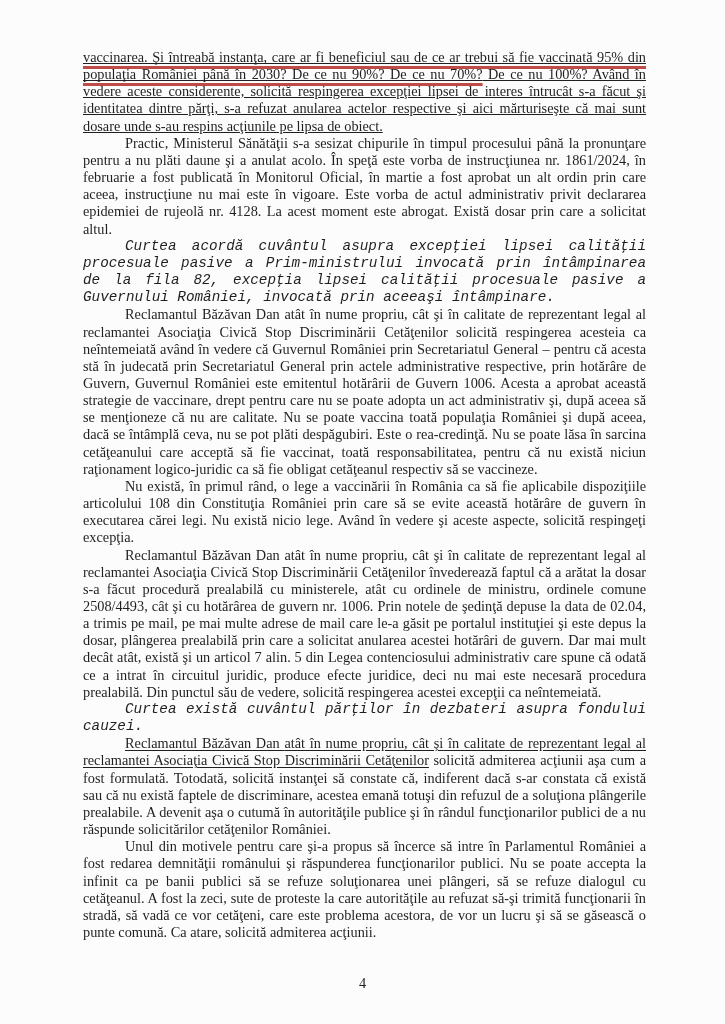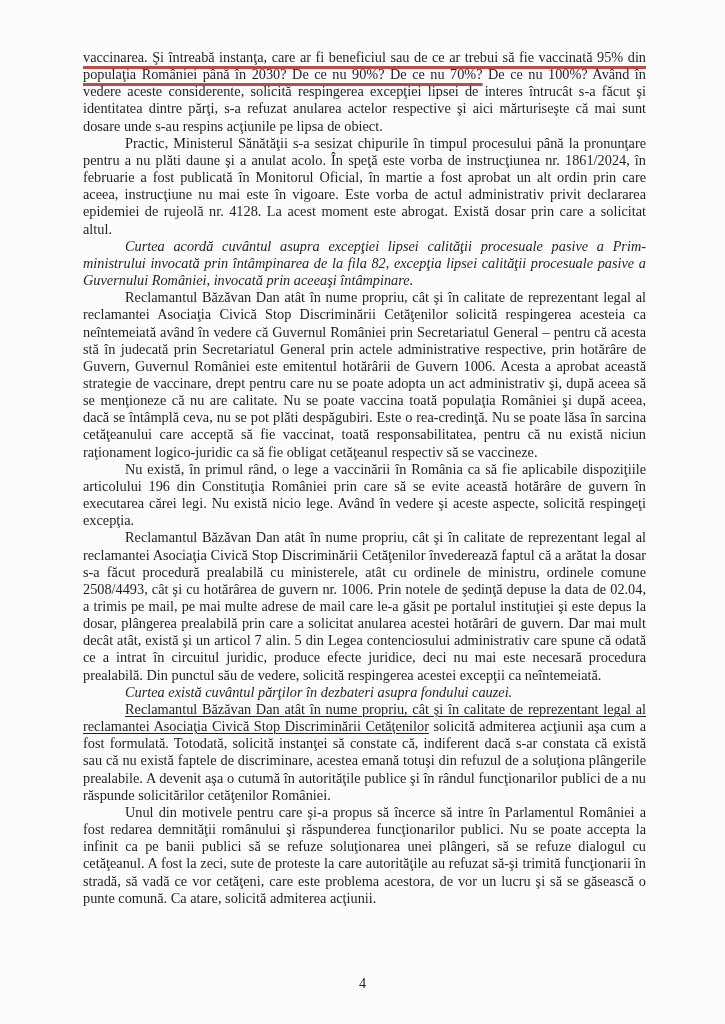--- a/index.html
+++ b/index.html
@@ -12,22 +12,22 @@
     box-sizing: border-box;
     background: var(--paper);
     padding: 49px 79px 0 83px;
     font-family: "Liberation Serif", "DejaVu Serif", serif;
     font-size: 14.3px;
     line-height: 17.15px;
     color: var(--ink);
     overflow: hidden;
   }
   .para { margin: 0; text-align: justify; text-indent: 42px; }
-  .para.first { text-indent: 0; }
-  .italic-para { font-style: italic; }
+  .para.first { text-indent: 0; text-decoration: underline; }
+  .italic-para { font-style: italic; font-family: Liberation Mono, monospace; }
   .em { }
   .ul {
     text-decoration: underline;
     text-decoration-thickness: 1px;
     text-underline-offset: 2px;
   }
   .red-ul {
     text-decoration: underline;
     text-decoration-color: var(--red-underline);
     text-decoration-thickness: 2.5px;
@@ -49,21 +49,21 @@
 <main class="page">
 
   <p class="para first"><span class="red-ul">vaccinarea. Şi întreabă instanţa, care ar fi beneficiul sau de ce ar trebui să fie vaccinată 95% din populaţia României până în 2030? De ce nu 90%? De ce nu 70%?</span><span> De ce nu 100%? Având în vedere aceste considerente, solicită respingerea excepţiei lipsei de interes întrucât s-a făcut şi identitatea dintre părţi, s-a refuzat anularea actelor respective şi aici mărturiseşte că mai sunt dosare unde s-au respins acţiunile pe lipsa de obiect.</span></p>
 
   <p class="para"><span>Practic, Ministerul Sănătăţii s-a sesizat chipurile în timpul procesului până la pronunţare pentru a nu plăti daune şi a anulat acolo. În speţă este vorba de instrucţiunea nr. 1861/2024, în februarie a fost publicată în Monitorul Oficial, în martie a fost aprobat un alt ordin prin care aceea, instrucţiune nu mai este în vigoare. Este vorba de actul administrativ privit declararea epidemiei de rujeolă nr. 4128. La acest moment este abrogat. Există dosar prin care a solicitat altul.</span></p>
 
   <p class="para italic-para"><span>Curtea acordă cuvântul asupra excepţiei lipsei calităţii procesuale pasive a Prim-ministrului invocată prin întâmpinarea de la fila 82, excepţia lipsei calităţii procesuale pasive a Guvernului României, invocată prin aceeaşi întâmpinare.</span></p>
 
   <p class="para"><span>Reclamantul Băzăvan Dan </span><span class="em">atât</span><span> în nume propriu, </span><span class="em">cât şi</span><span> în calitate de reprezentant legal al reclamantei Asociaţia Civică Stop Discriminării Cetăţenilor solicită respingerea acesteia ca neîntemeiată având în vedere că Guvernul României prin Secretariatul General – pentru că acesta stă în judecată prin Secretariatul General prin actele administrative respective, prin hotărâre de Guvern, Guvernul României este emitentul hotărârii de Guvern 1006. Acesta a aprobat această strategie de vaccinare, drept pentru care nu se poate adopta un act administrativ şi, după aceea să se menţioneze că nu are calitate. Nu se poate vaccina toată populaţia României şi după aceea, dacă se întâmplă ceva, nu se pot plăti despăgubiri. Este o rea-credinţă. Nu se poate lăsa în sarcina cetăţeanului care acceptă să fie vaccinat, toată responsabilitatea, pentru că nu există niciun raţionament logico-juridic ca să fie obligat cetăţeanul respectiv să se vaccineze.</span></p>
 
-  <p class="para"><span>Nu există, în primul rând, o lege a vaccinării în România ca să fie aplicabile dispoziţiile articolului 196 din Constituţia României prin care să se evite această hotărâre de guvern în executarea cărei legi. Nu există nicio lege. Având în vedere şi aceste aspecte, solicită respingeţi excepţia.</span></p>
+  <p class="para"><span>Nu există, în primul rând, o lege a vaccinării în România ca să fie aplicabile dispoziţiile articolului 108 din Constituţia României prin care să se evite această hotărâre de guvern în executarea cărei legi. Nu există nicio lege. Având în vedere şi aceste aspecte, solicită respingeţi excepţia.</span></p>
 
 
   <p class="para"><span>Reclamantul Băzăvan Dan </span><span class="em">atât</span><span> în nume propriu, </span><span class="em">cât şi</span><span> în calitate de reprezentant legal al reclamantei Asociaţia Civică Stop Discriminării Cetăţenilor învederează faptul că a arătat la dosar s-a făcut procedură prealabilă cu ministerele, atât cu ordinele de ministru, ordinele comune 2508/4493, cât şi cu hotărârea de guvern nr. 1006. Prin notele de şedinţă depuse la data de 02.04, a trimis pe mail, pe mai multe adrese de mail care le-a găsit pe portalul instituţiei şi este depus la dosar, plângerea prealabilă prin care a solicitat anularea acestei hotărâri de guvern. Dar mai mult decât atât, există şi un articol 7 alin. 5 din Legea contenciosului administrativ care spune că odată ce a intrat în circuitul juridic, produce efecte juridice, deci nu mai este necesară procedura prealabilă. Din punctul său de vedere, solicită respingerea acestei excepţii ca neîntemeiată.</span></p>
 
   <p class="para italic-para"><span>Curtea există cuvântul părţilor în dezbateri asupra fondului cauzei.</span></p>
 
   <p class="para"><span class="ul">Reclamantul Băzăvan Dan </span><span class="ul em">atât</span><span class="ul"> în nume propriu, </span><span class="ul em">cât şi</span><span class="ul"> în calitate de reprezentant legal al reclamantei Asociaţia Civică Stop Discriminării Cetăţenilor</span><span> solicită admiterea acţiunii aşa cum a fost formulată. Totodată, solicită instanţei să constate că, indiferent dacă s-ar constata că există sau că nu există faptele de discriminare, acestea emană totuşi din refuzul de a soluţiona plângerile prealabile. A devenit aşa o cutumă în autorităţile publice şi în rândul funcţionarilor publici de a nu răspunde solicitărilor cetăţenilor României.</span></p>
 
   <p class="para"><span>Unul din motivele pentru care şi-a propus să încerce să intre în Parlamentul României a fost redarea demnităţii românului şi răspunderea funcţionarilor publici. Nu se poate accepta la infinit ca pe banii publici să se refuze soluţionarea unei plângeri, să se refuze dialogul cu cetăţeanul. A fost la zeci, sute de proteste la care autorităţile au refuzat să-şi trimită funcţionarii în stradă, să vadă ce vor cetăţeni, care este problema acestora, de vor un lucru şi să se găsească o punte comună. Ca atare, solicită admiterea acţiunii.</span></p>
 

